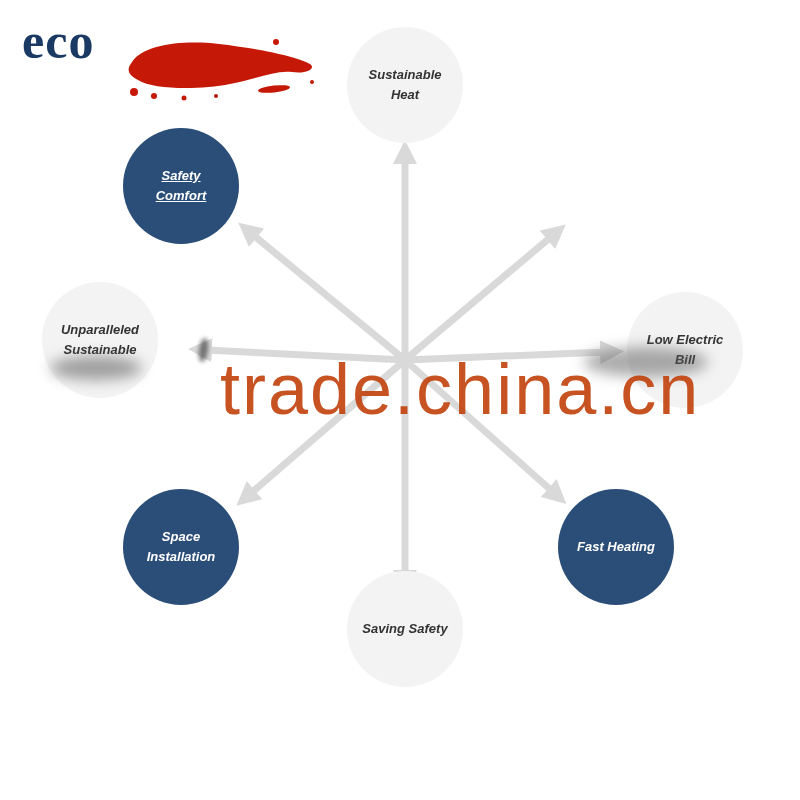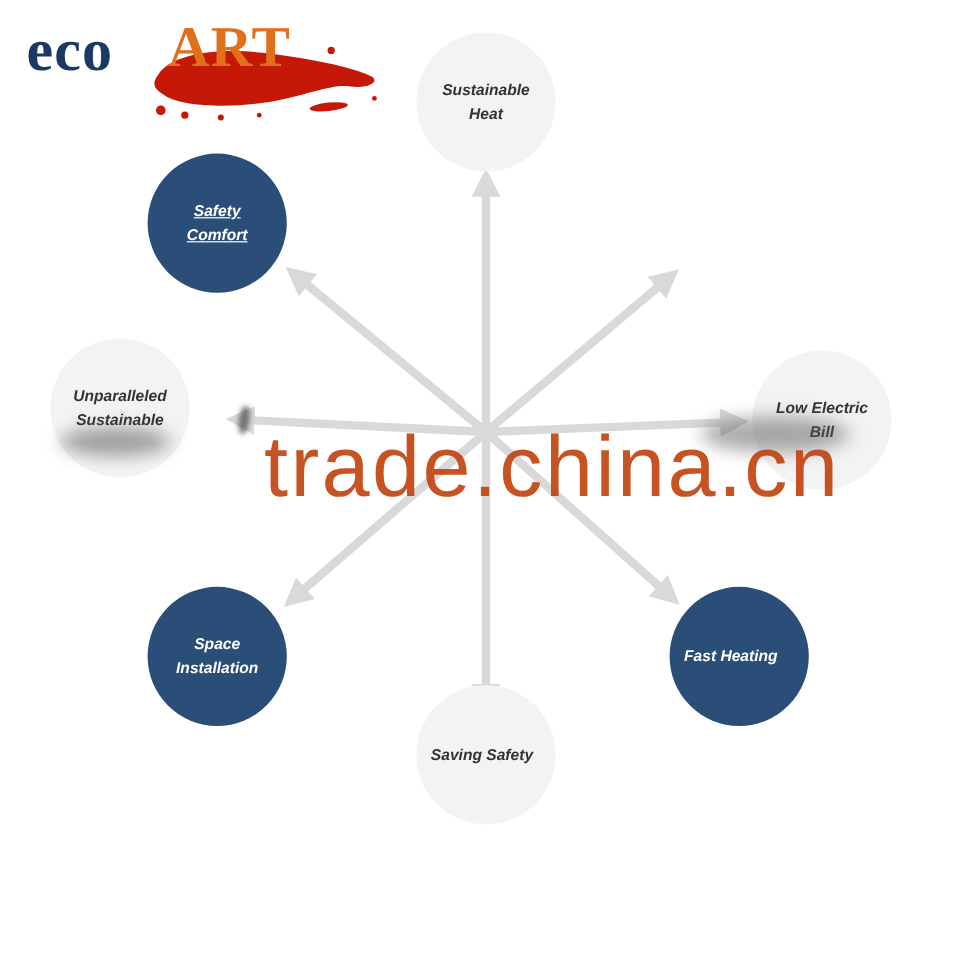--- a/index.html
+++ b/index.html
@@ -5,21 +5,21 @@
   * { margin:0; padding:0; box-sizing:border-box; }
   html,body { width:800px; height:800px; background:#ffffff; font-family:"Liberation Sans", sans-serif; }
   .canvas { position:relative; width:800px; height:800px; background:#ffffff; overflow:hidden; }
 
   
   .arrows { position:absolute; left:0; top:0; width:800px; height:800px; z-index:1; }
 
   
   .node {
     position:absolute; border-radius:50%;
-    display:flex; align-items:center; justify-content:flex-start;
+    display:flex; align-items:center; justify-content:center;
     text-align:center; font-weight:bold; font-style:italic;
     z-index:2;
   }
   .node .lbl { display:block; line-height:1.55; }
   .node.outer { width:116px; height:116px; font-size:13px; padding:12px; }
   .node.dark  { background:#2b4e78; color:#ffffff; }
   .node.light { background:#f3f3f3; color:#333333; }
   .node.center {
     width:150px; height:150px; background:#f1f1f1;
     color:#1e2b3a; font-size:17px; z-index:2;
@@ -122,16 +122,15 @@
       <path d="M8,30 C20,12 60,8 95,12 C130,16 172,24 186,32 C192,36 184,42 168,40 C152,38 136,46 106,52 C76,58 30,58 14,48 C4,42 2,38 8,30 Z" fill="#c51807"></path>
       <ellipse cx="150" cy="57" rx="16" ry="3.5" fill="#c51807" transform="rotate(-6 150 57)"></ellipse>
       <circle cx="10" cy="60" r="4" fill="#c51807"></circle>
       <circle cx="30" cy="64" r="3" fill="#c51807"></circle>
       <circle cx="60" cy="66" r="2.5" fill="#c51807"></circle>
       <circle cx="92" cy="64" r="2" fill="#c51807"></circle>
       <circle cx="152" cy="10" r="3" fill="#c51807"></circle>
       <circle cx="188" cy="50" r="2" fill="#c51807"></circle>
     </svg>
     <span class="logo-eco">eco</span>
-    <span class="logo-art">ART</span>
   </div>
 
 </div>
 
 </body></html>

